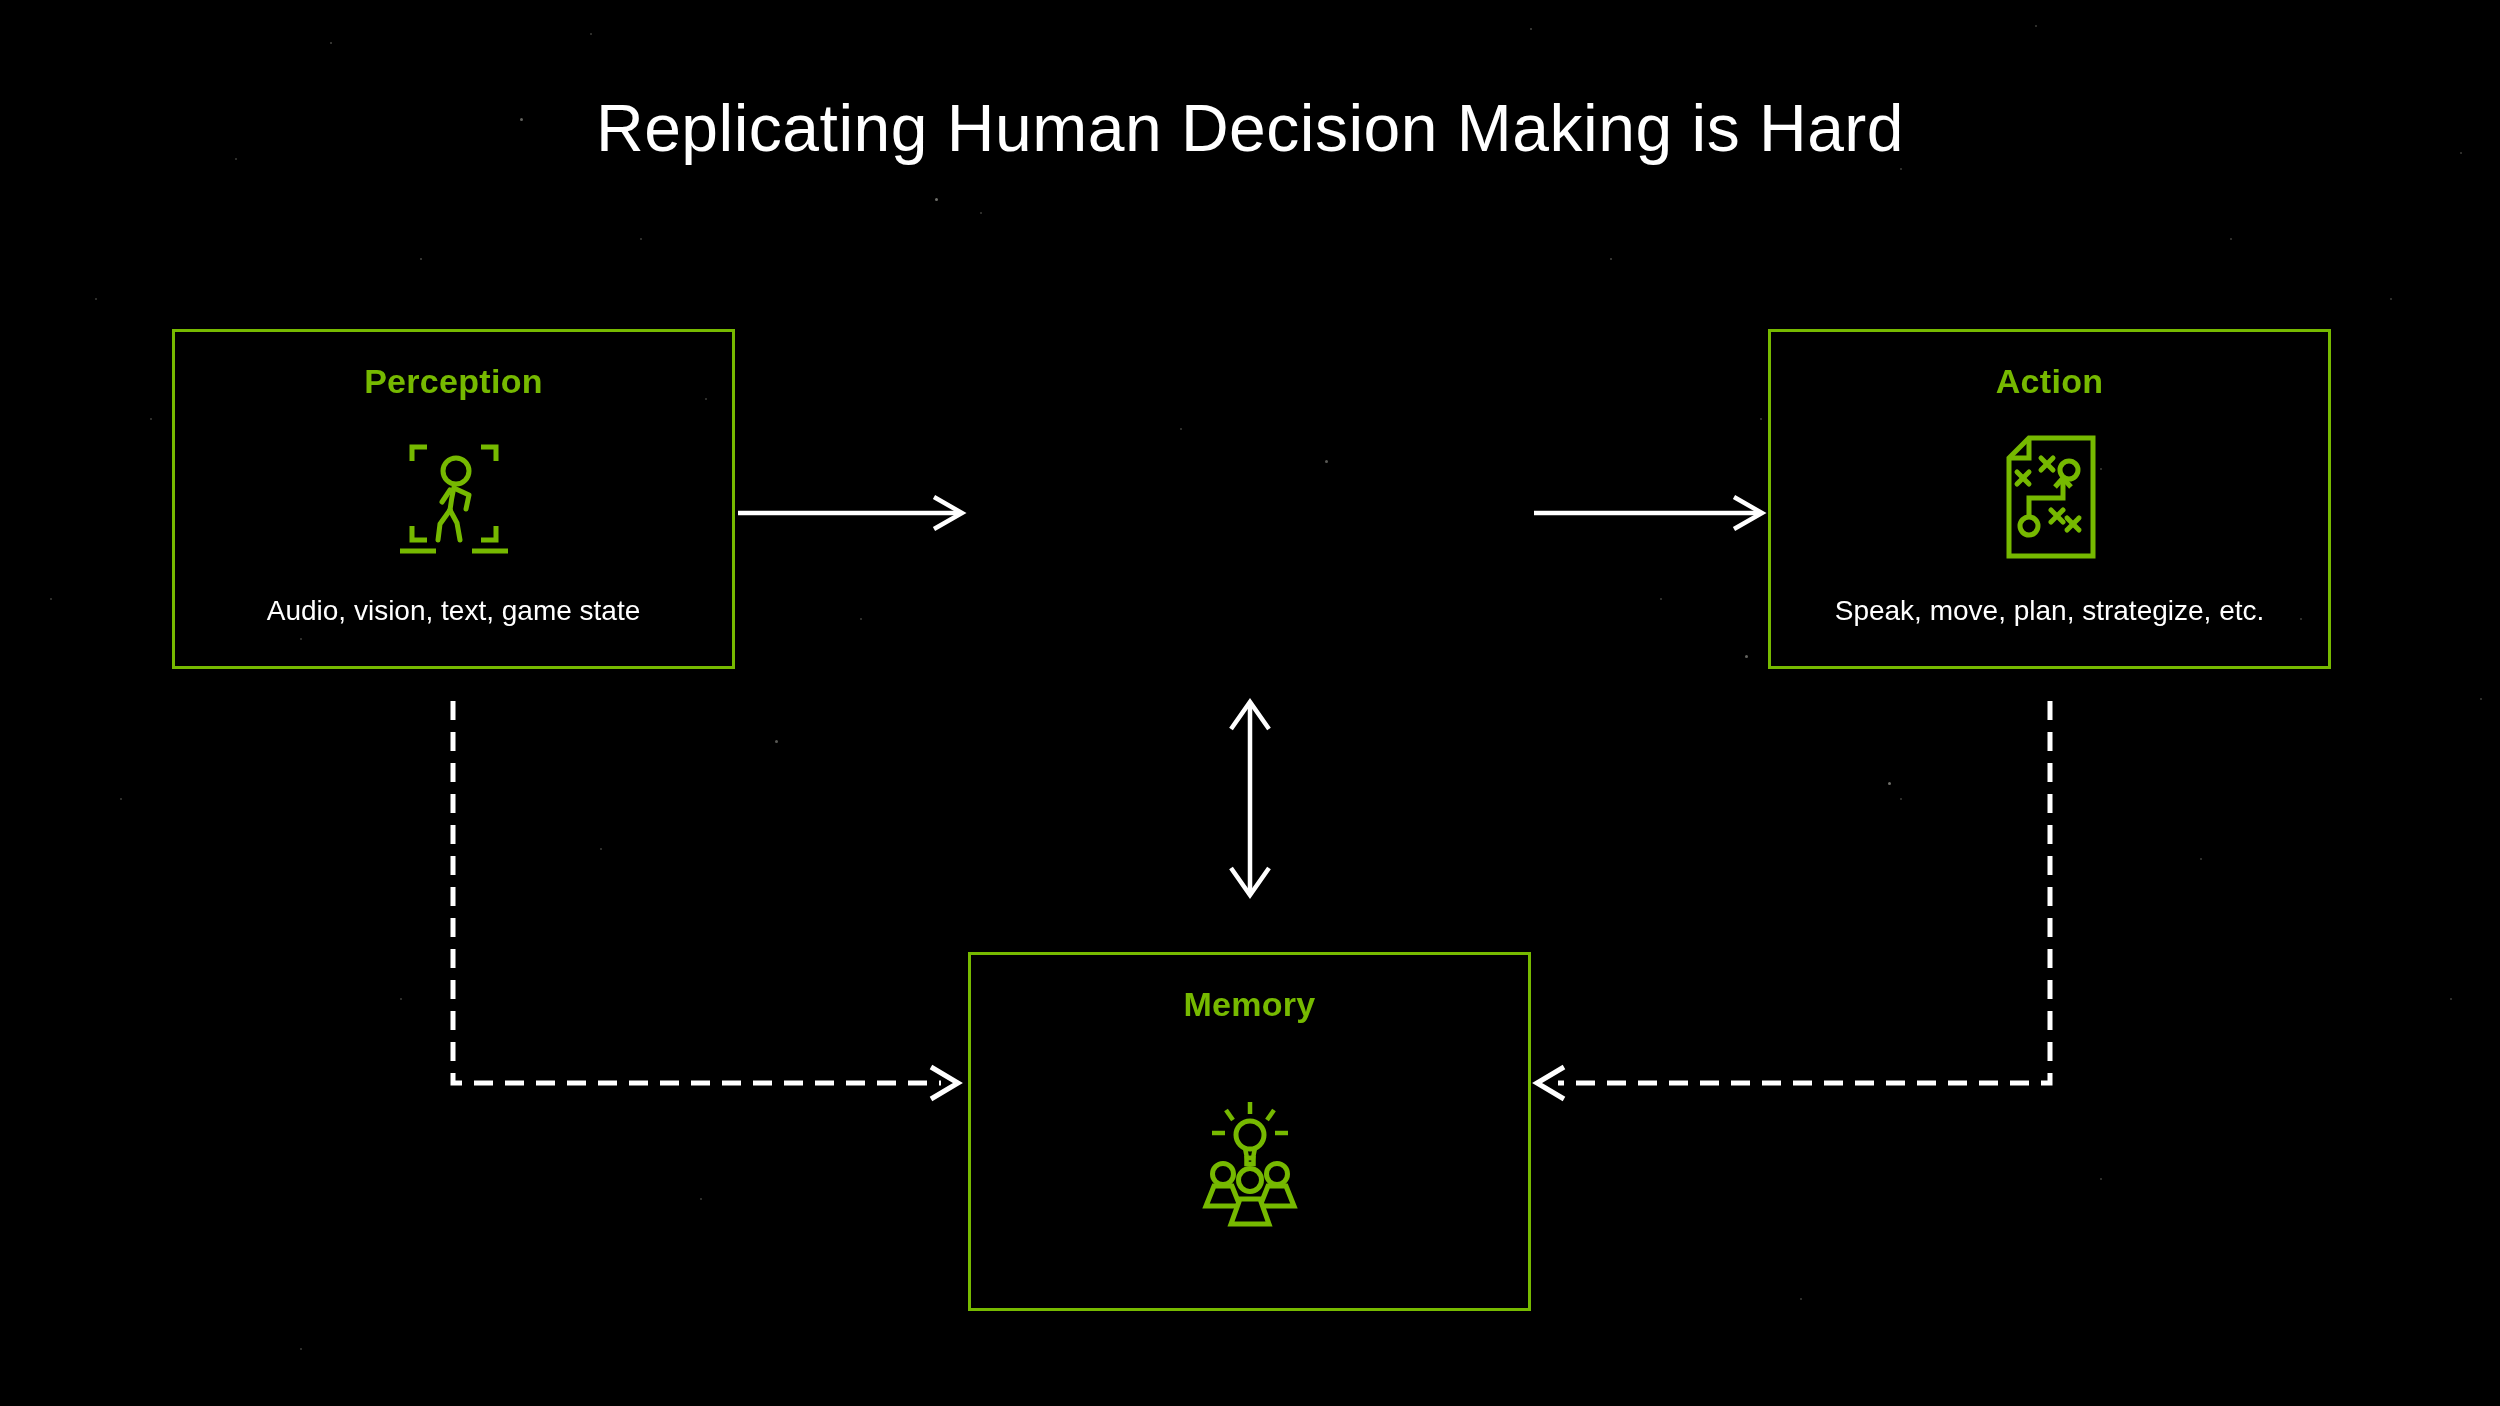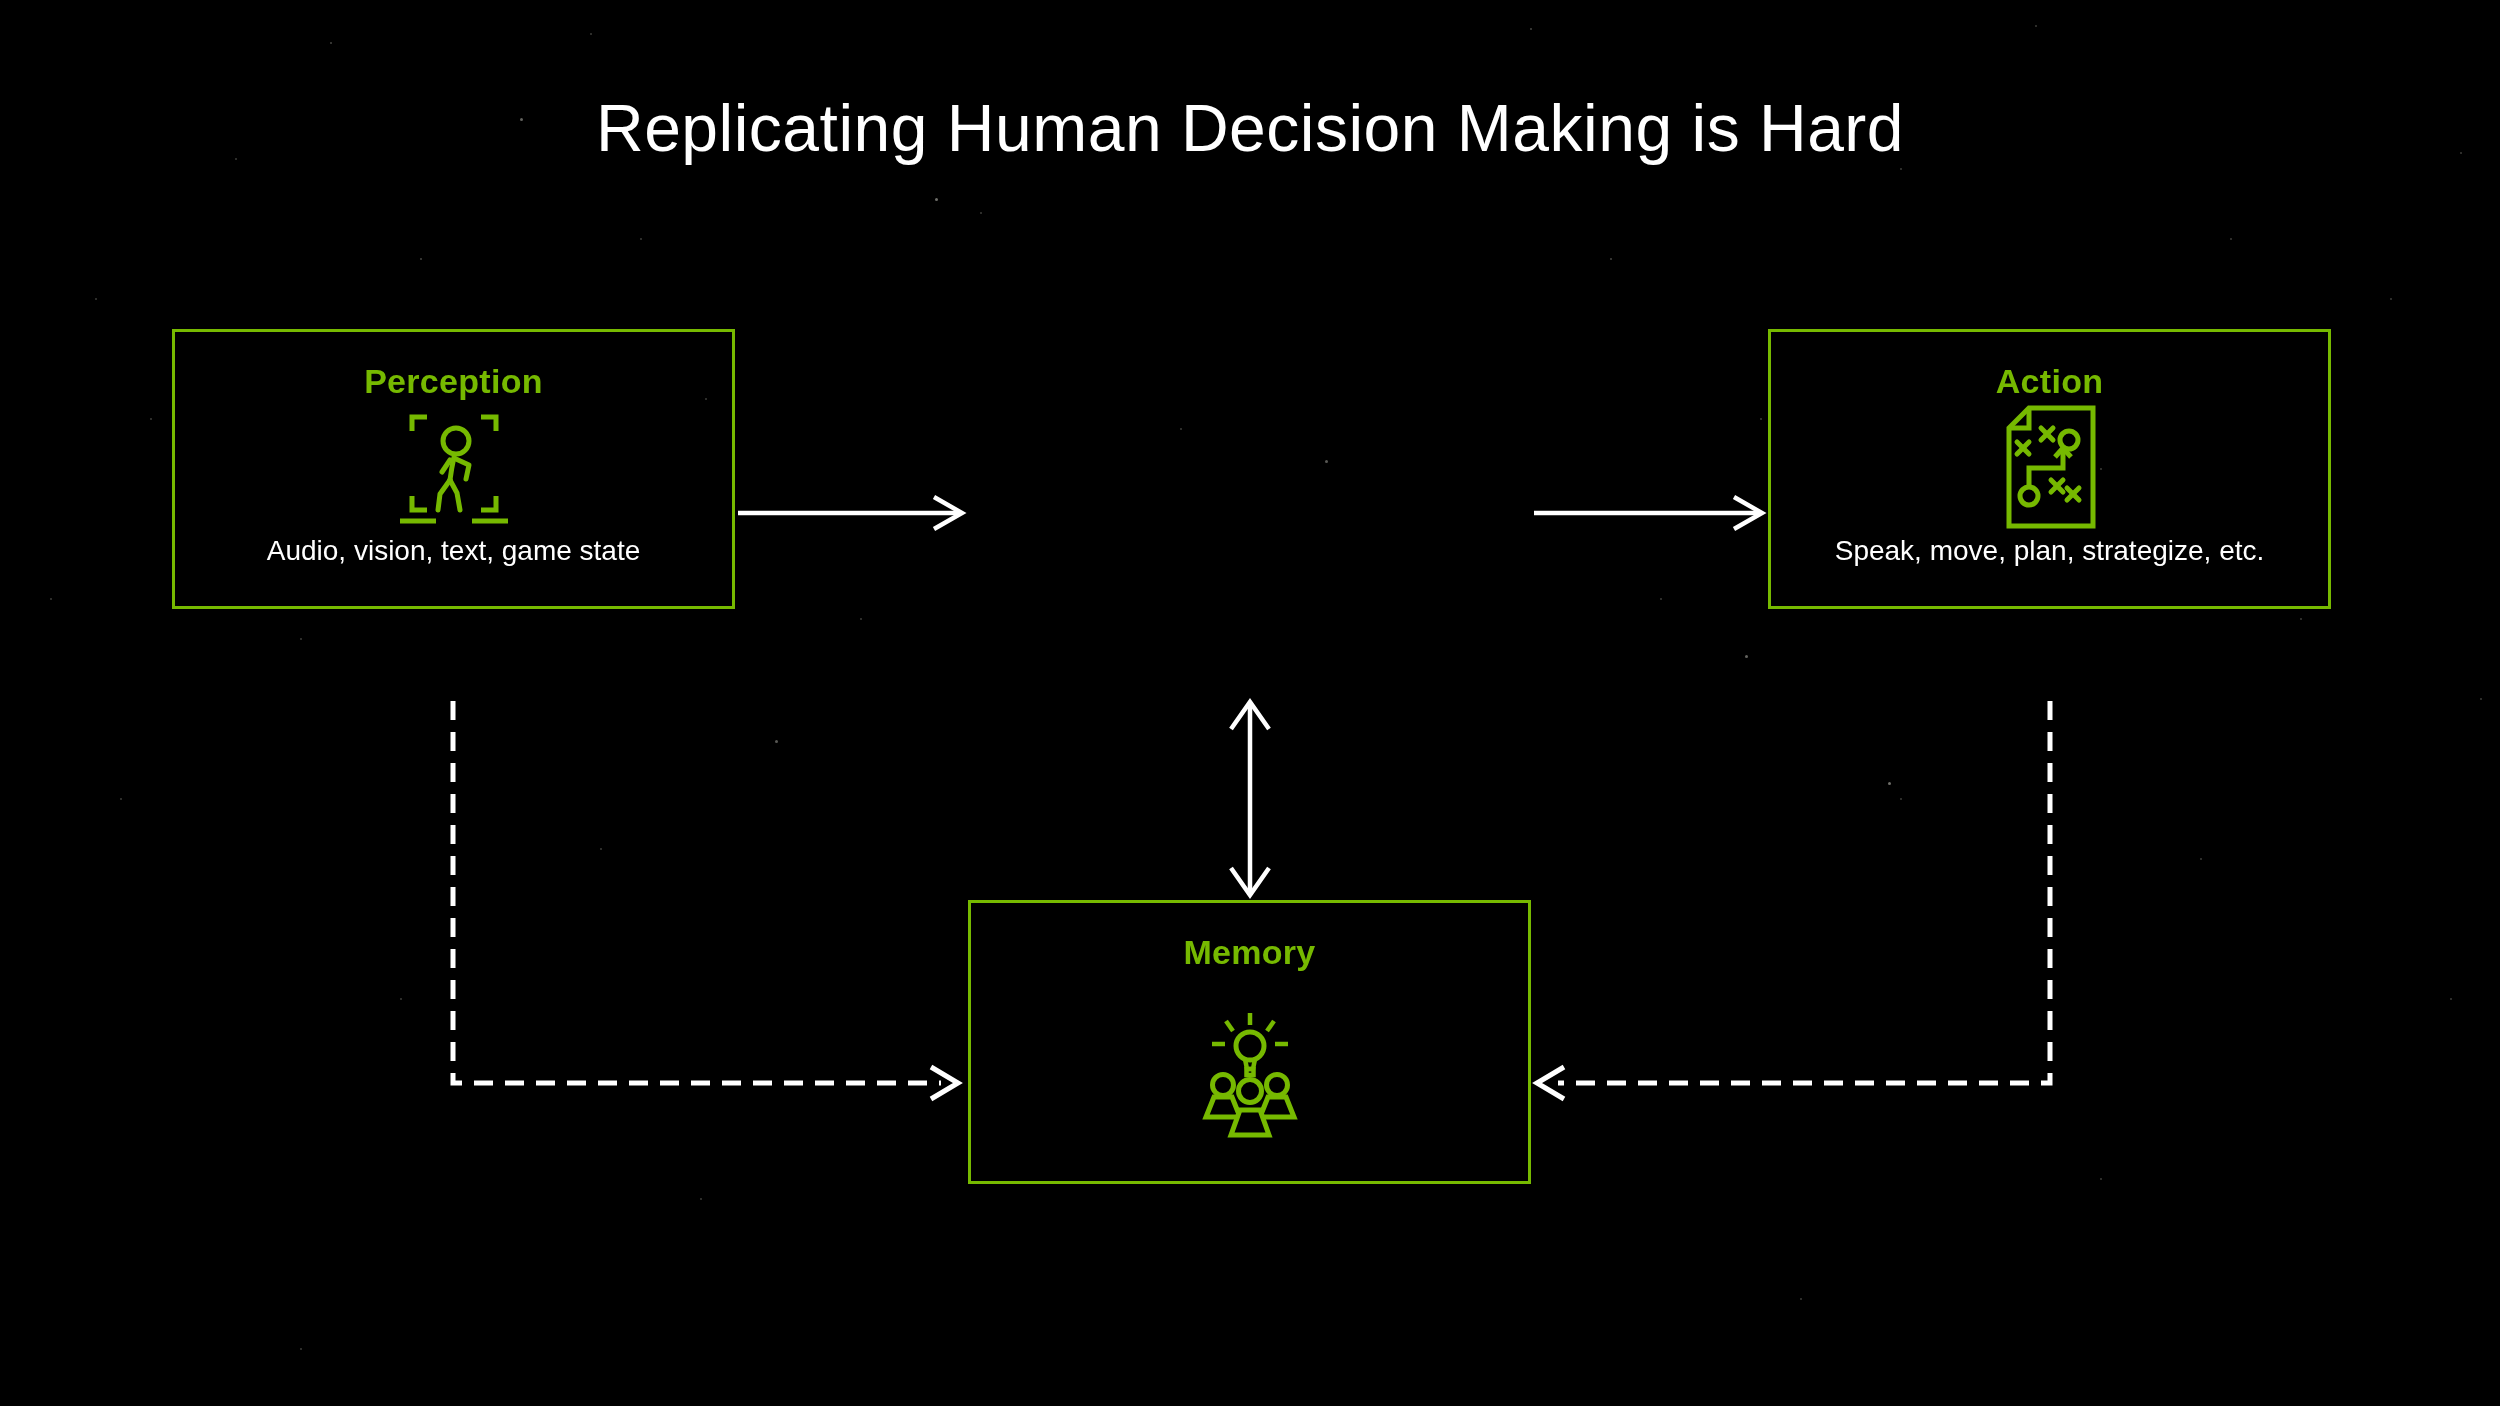--- a/index.html
+++ b/index.html
@@ -50,21 +50,21 @@
       520px 118px rgba(220,220,210,.45), 1325px 460px rgba(220,220,210,.4);
   }
   .slide-title{
     position:absolute;left:0;top:90px;width:100%;
     text-align:center;
     color:var(--fg);
     font-size:66px;font-weight:400;letter-spacing:.5px;
   }
   .node{
     position:absolute;
-    width:563px;height:280px;
+    width:563px;height:340px;
     border:3px solid var(--accent);
     display:flex;flex-direction:column;align-items:center;
     background:transparent;
   }
   .node-title{
     margin-top:30px;
     color:var(--accent);
     font-size:34px;font-weight:700;letter-spacing:.3px;
     text-align:center;
   }
@@ -73,21 +73,21 @@
   }
   .node-desc{
     color:var(--fg);
     font-size:28px;font-weight:400;line-height:1.35;
     text-align:center;
     margin-bottom:36px;
   }
   #node-perception{left:172px;top:329px;}
   #node-cognition{left:968px;top:329px;}
   #node-action{left:1768px;top:329px;}
-  #node-memory{left:968px;top:900px;height:284px;}
+  #node-memory{left:968px;top:952px;height:359px;}
   #node-memory .node-desc{max-width:470px;margin-bottom:12px;}
   .connectors{
     position:absolute;left:0;top:0;width:2500px;height:1406px;
     pointer-events:none;
   }
   .connectors line,.connectors path,.connectors polyline{
     stroke:#ffffff;fill:none;
   }
   .solid-shaft{stroke-width:4.5px;}
   .solid-head{stroke-width:4.5px;stroke-linejoin:miter;}

